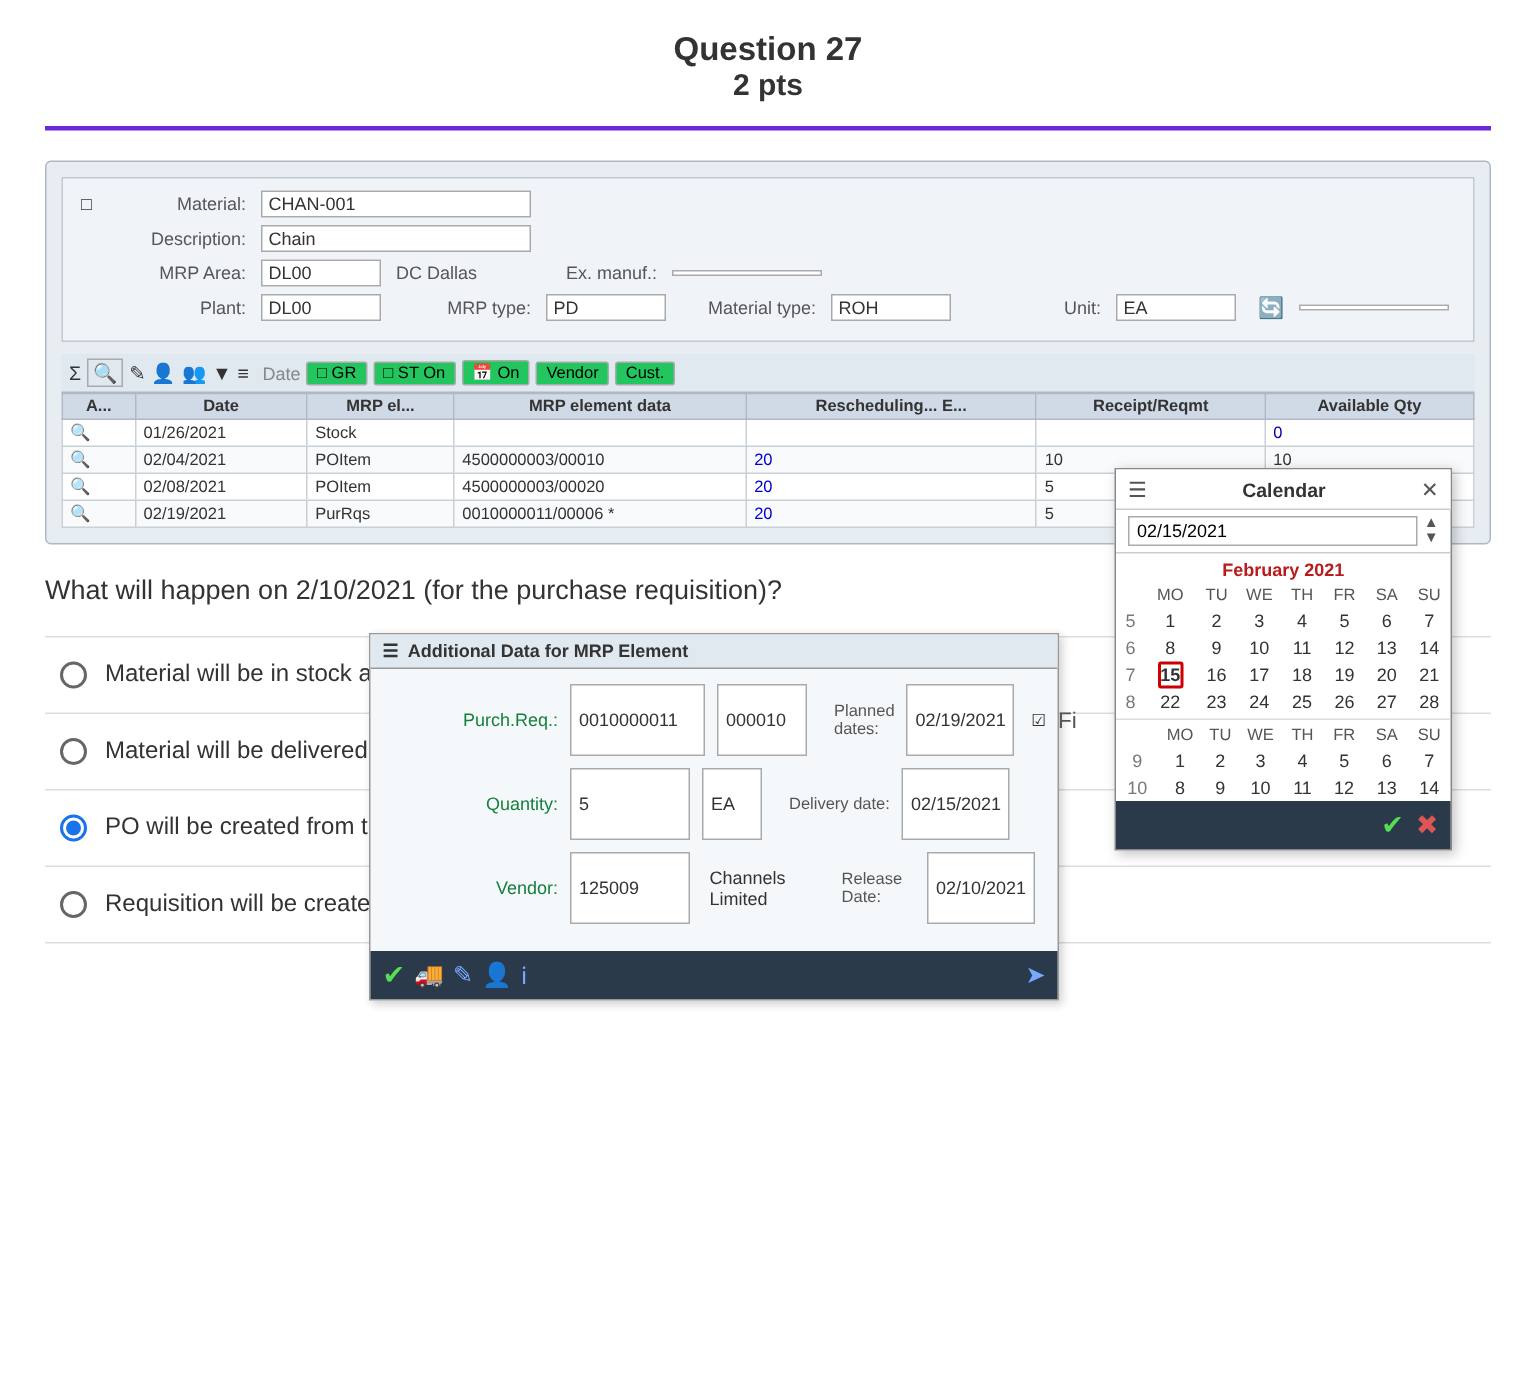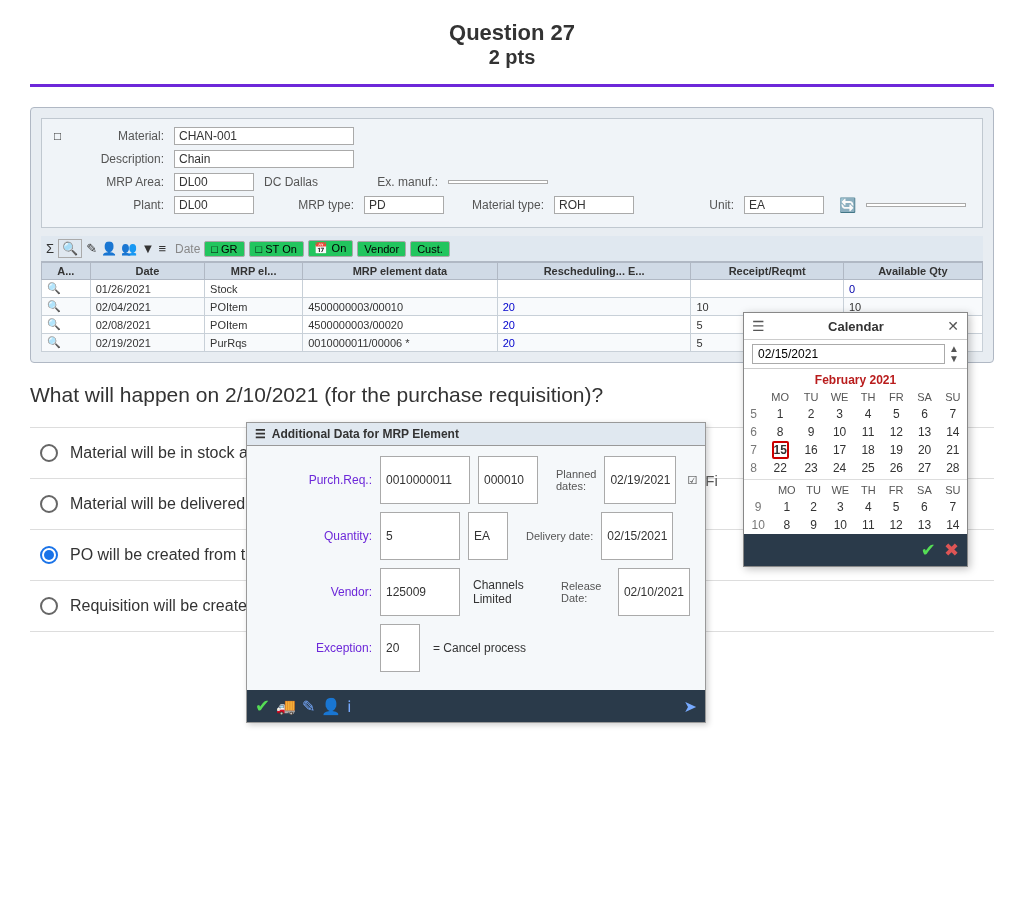--- a/index.html
+++ b/index.html
@@ -27,21 +27,21 @@
     .sap-table th { background: #d0dae6; border: 1px solid #b0b8c4; padding: 2px 5px; font-weight: bold; white-space: nowrap; }
     .sap-table td { border: 1px solid #c8d0d8; padding: 2px 5px; white-space: nowrap; }
     .sap-table tr:nth-child(even) td { background: #f8fafc; }
     .sap-table td.link { color: #0000cc; }
 
     
     .additional-data-popup { position: absolute; left: 205px; top: 160px; width: 460px; background: #f5f8fa; border: 1px solid #999; box-shadow: 2px 2px 6px rgba(0,0,0,0.2); z-index: 10; font-size: 12px; }
     .popup-header { background: #e0e8f0; padding: 4px 8px; font-weight: bold; border-bottom: 1px solid #999; display: flex; align-items: center; gap: 6px; }
     .popup-body { padding: 10px 15px; }
     .popup-row { display: flex; align-items: center; margin-bottom: 8px; gap: 8px; }
-    .popup-label { color: #6d28d9; min-width: 110px; text-align: right; font-size: 12px; }
+    .popup-label { color: #15803d; min-width: 110px; text-align: right; font-size: 12px; }
     .popup-value { background: #fff; border: 1px solid #aaa; padding: 16px 5px; font-size: 12px; }
     .popup-footer { background: #2a3a4a; padding: 5px 8px; display: flex; align-items: center; gap: 6px; justify-content: flex-start; }
     .popup-footer-icon { color: #7af; font-size: 16px; cursor: pointer; }
     .popup-footer-green { color: #5d5; font-size: 18px; cursor: pointer; }
 
     
     .calendar-popup { position: absolute; right: 15px; top: 50px; width: 225px; background: #fff; border: 1px solid #888; box-shadow: 2px 2px 8px rgba(0,0,0,0.25); z-index: 20; font-size: 12px; }
     .cal-header { background: #fff; padding: 5px 8px; display: flex; align-items: center; gap: 5px; border-bottom: 1px solid #ccc; }
     .cal-header-icon { color: #555; font-size: 14px; }
     .cal-header-title { flex: 1; text-align: center; font-size: 13px; font-weight: bold; }
@@ -55,21 +55,21 @@
     .cal-grid th { text-align: center; font-size: 11px; color: #555; padding: 2px; font-weight: normal; }
     .cal-grid td { text-align: center; padding: 2px 4px; font-size: 12px; cursor: pointer; }
     .cal-week-num { color: #777; font-size: 11px; }
     .cal-today { border: 2px solid #cc0000; border-radius: 2px; font-weight: bold; }
     .cal-section-divider { border-top: 1px solid #ddd; margin: 2px 0; }
     .cal-footer { background: #2a3a4a; padding: 5px 8px; display: flex; justify-content: flex-end; gap: 8px; }
     .cal-footer-green { color: #5d5; font-size: 18px; cursor: pointer; }
     .cal-footer-red { color: #d55; font-size: 18px; cursor: pointer; }
 
     
-    .question-text { font-size: 21px; margin-bottom: 20px; font-weight: normal; }
+    .question-text { font-size: 18px; margin-bottom: 20px; font-weight: normal; }
 
     
     .options-container { border-top: 1px solid #ddd; }
     .option-row { display: flex; align-items: center; gap: 12px; padding: 16px 10px; border-bottom: 1px solid #ddd; font-size: 16px; cursor: pointer; }
     .option-radio { width: 18px; height: 18px; border-radius: 50%; border: 2px solid #666; display: inline-block; flex-shrink: 0; position: relative; cursor: pointer; }
     .option-radio.selected { border-color: #1a73e8; }
     .option-radio.selected::after { content: ''; width: 10px; height: 10px; background: #1a73e8; border-radius: 50%; position: absolute; top: 2px; left: 2px; }
     .option-label { font-size: 16px; }
   </style>
 </head>
@@ -209,25 +209,20 @@
             <span style="margin-left:10px;font-size:11px;color:#555;">Delivery date:</span>
             <span class="popup-value">02/15/2021</span>
           </div>
           <div class="popup-row">
             <span class="popup-label">Vendor:</span>
             <span class="popup-value" style="min-width:80px;">125009</span>
             <span style="margin-left:5px;font-size:12px;">Channels Limited</span>
             <span style="margin-left:15px;font-size:11px;color:#555;">Release Date:</span>
             <span class="popup-value">02/10/2021</span>
           </div>
-          <div class="popup-row">
-            <span class="popup-label">Exception:</span>
-            <span class="popup-value" style="min-width:40px;">20</span>
-            <span style="margin-left:5px;font-size:12px;">= Cancel process</span>
-          </div>
         </div>
         <div class="popup-footer">
           <span class="popup-footer-green">✔</span>
           <span class="popup-footer-icon">🚚</span>
           <span class="popup-footer-icon">✎</span>
           <span class="popup-footer-icon">👤</span>
           <span class="popup-footer-icon">ℹ</span>
           <span class="popup-footer-icon" style="margin-left:auto;">➤</span>
         </div>
       </div>

